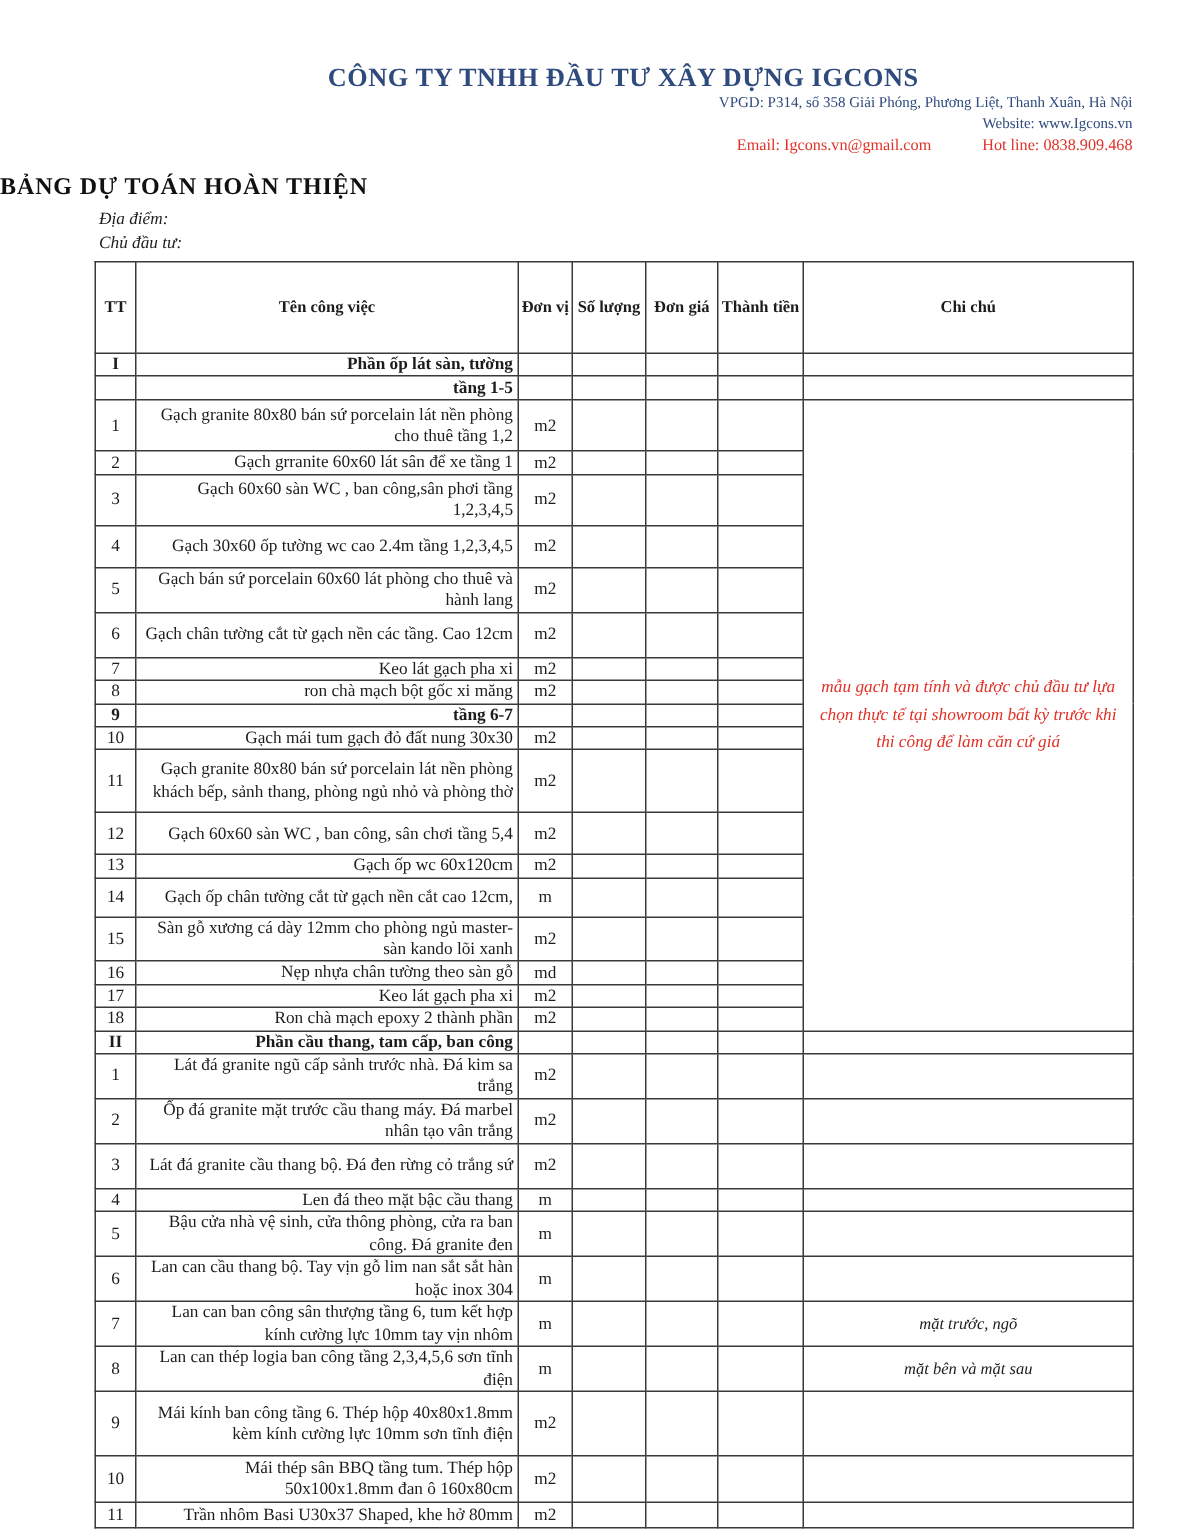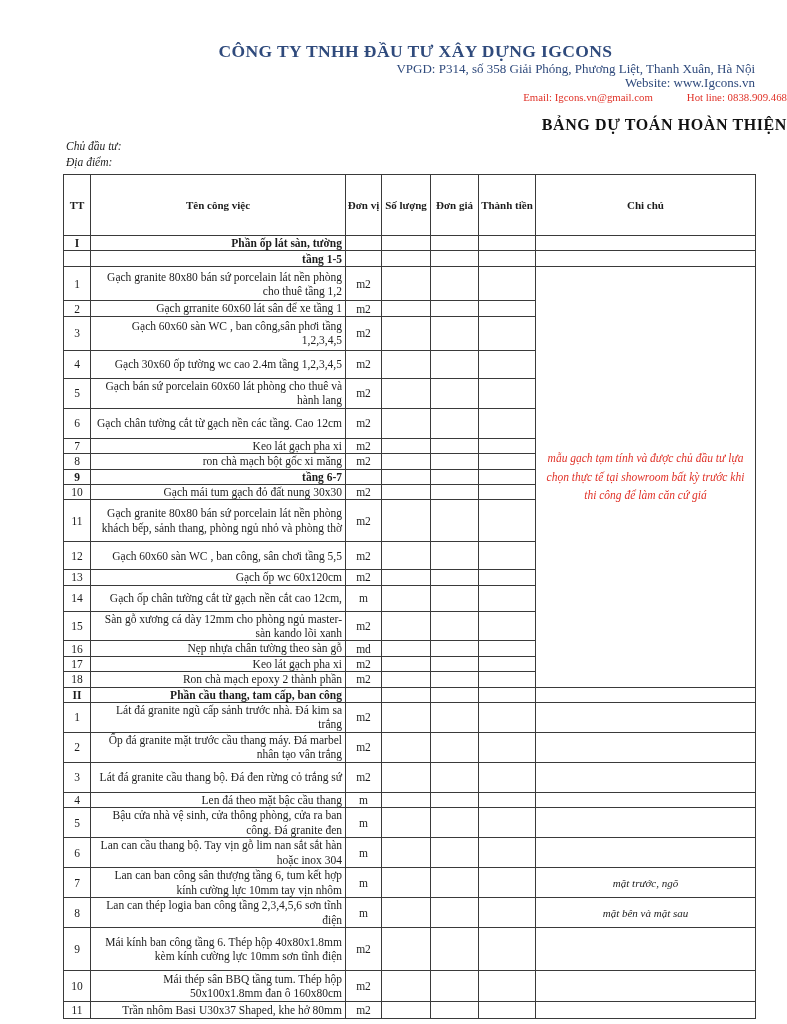--- a/index.html
+++ b/index.html
@@ -6,27 +6,27 @@
   .page {
     position:relative; width:787px; height:1024px; background:#ffffff;
     font-family:"Liberation Serif", serif; color:#1c1c1c; overflow:hidden;
     box-sizing:border-box; padding-top:40px;
   }
   .company {
     text-align:center; font-weight:bold; font-size:17.5px; letter-spacing:.4px;
     color:#2f4a7c; line-height:22px;margin-left:44px;
   }
   .addr {
-    text-align:right; color:#2f4a7c; font-size:13px; line-height:14px;
+    text-align:right; color:#2f4a7c; font-size:10px; line-height:14px;
     padding-right:32px;
   }
-  .contact-line { text-align:right; font-size:10.8px; line-height:15px; color:#e03127; }
+  .contact-line { text-align:right; font-size:10.8px; line-height:15px; padding-right:32px; color:#e03127; }
   .contact-line .email { margin-right:34px; }
   .doc-title {
-    margin:11px 0 5px 0; text-align:right; font-size:16px; font-weight:bold;
+    margin:11px 0 5px 0; text-align:left; font-size:16px; font-weight:bold;
     letter-spacing:.6px; color:#111;
   }
   .meta { margin-left:66px; font-style:italic; font-size:11.5px; line-height:15.5px; }
   table.estimate {
     border-collapse:collapse; table-layout:fixed; width:692px;
     margin:4px 0 0 63px; font-size:11.5px;
     border:1.6px solid #222;
   }
   .estimate th, .estimate td { border:1px solid #3a3a3a; vertical-align:middle; overflow:hidden; }
   .estimate th { font-weight:bold; text-align:center; font-size:11px; line-height:1.15; padding:18px 0; height:24px; }
@@ -49,22 +49,22 @@
   <div class="company">CÔNG TY TNHH ĐẦU TƯ XÂY DỰNG IGCONS</div>
   <div class="addr">VPGD: P314, số 358 Giải Phóng, Phương Liệt, Thanh Xuân, Hà Nội</div>
   <div class="addr">Website: www.Igcons.vn</div>
   <div class="contact-line">
     <span class="email">Email: Igcons.vn@gmail.com</span><span class="hotline">Hot line: 0838.909.468</span>
   </div>
 
   <div class="doc-title">BẢNG DỰ TOÁN HOÀN THIỆN</div>
 
   <div class="meta">
+    <div>Địa điểm:</div>
     <div>Chủ đầu tư:</div>
-    <div>Địa điểm:</div>
   </div>
 
   <table class="estimate">
     <colgroup>
       <col style="width:27px">
         <col style="width:255px">
         <col style="width:36px">
       <col style="width:49px">
         <col style="width:48px">
         <col style="width:57px">
@@ -194,21 +194,21 @@
     <td class="c-tt">11</td>
     <td class="c-name">Gạch granite 80x80 bán sứ porcelain lát nền phòng khách bếp, sảnh thang, phòng ngủ nhỏ và phòng thờ</td>
     <td class="c-unit">m2</td>
     <td class="c-qty"></td>
     <td class="c-price"></td>
     <td class="c-total"></td>
 
   </tr>
         <tr style="height: 28px;">
     <td class="c-tt">12</td>
-    <td class="c-name">Gạch 60x60 sàn WC , ban công, sân chơi tầng 5,5</td>
+    <td class="c-name">Gạch 60x60 sàn WC , ban công, sân chơi tầng 5,4</td>
     <td class="c-unit">m2</td>
     <td class="c-qty"></td>
     <td class="c-price"></td>
     <td class="c-total"></td>
 
   </tr>
         <tr style="height: 15px;">
     <td class="c-tt">13</td>
     <td class="c-name">Gạch ốp wc 60x120cm</td>
     <td class="c-unit">m2</td>

